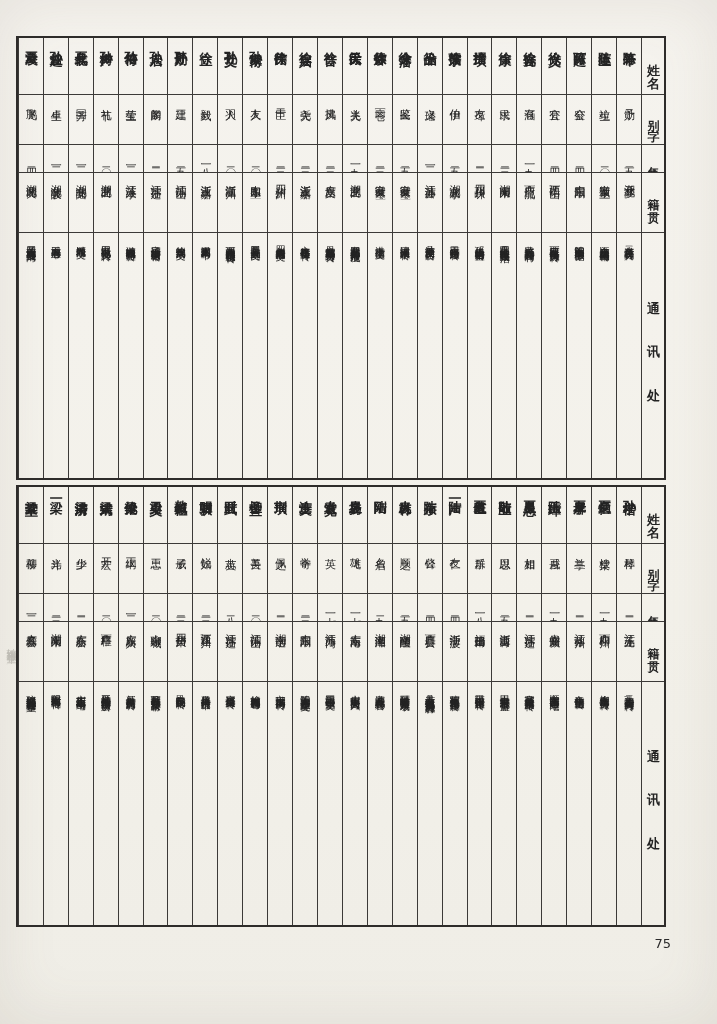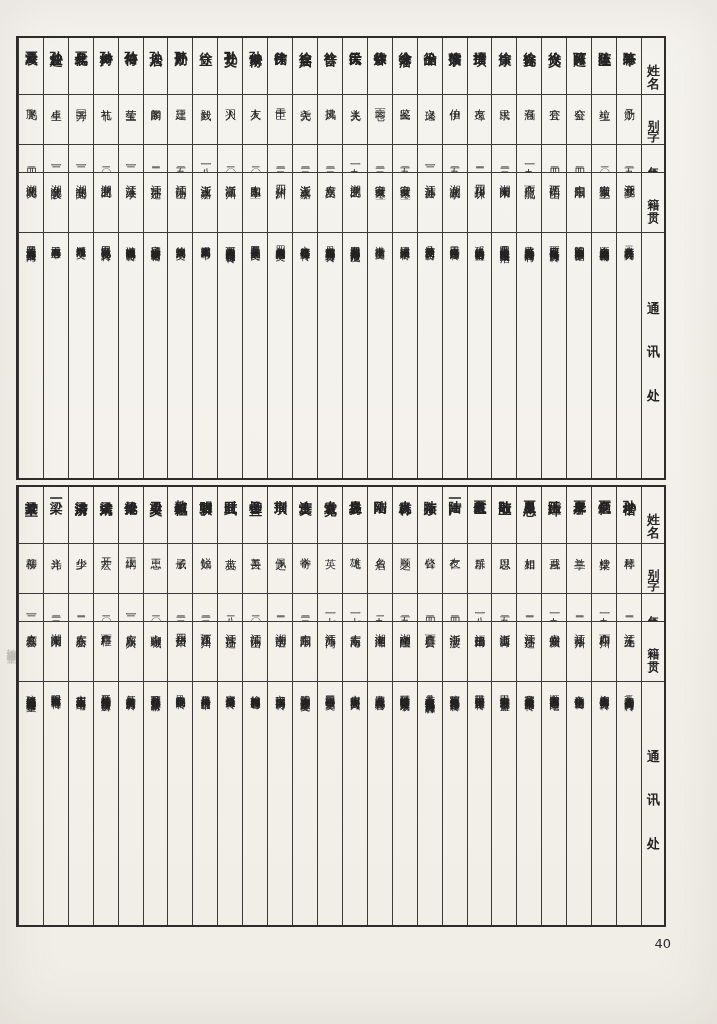--- a/index.html
+++ b/index.html
@@ -479,14 +479,14 @@
     <div class="cell c-alias">慕柳</div>
     <div class="cell c-age">二一</div>
     <div class="cell c-native">广东儋县</div>
     <div class="cell c-addr">琼州海口浦和源号转梅兴市和生堂</div>
   </div>
 </div>
 
   </div>
 
   <div class="margin-artifact">转梅兴市和生堂</div>
-  <div class="page-number">40</div>
+  <div class="page-number">75</div>
 </div>
 
 </body></html>

